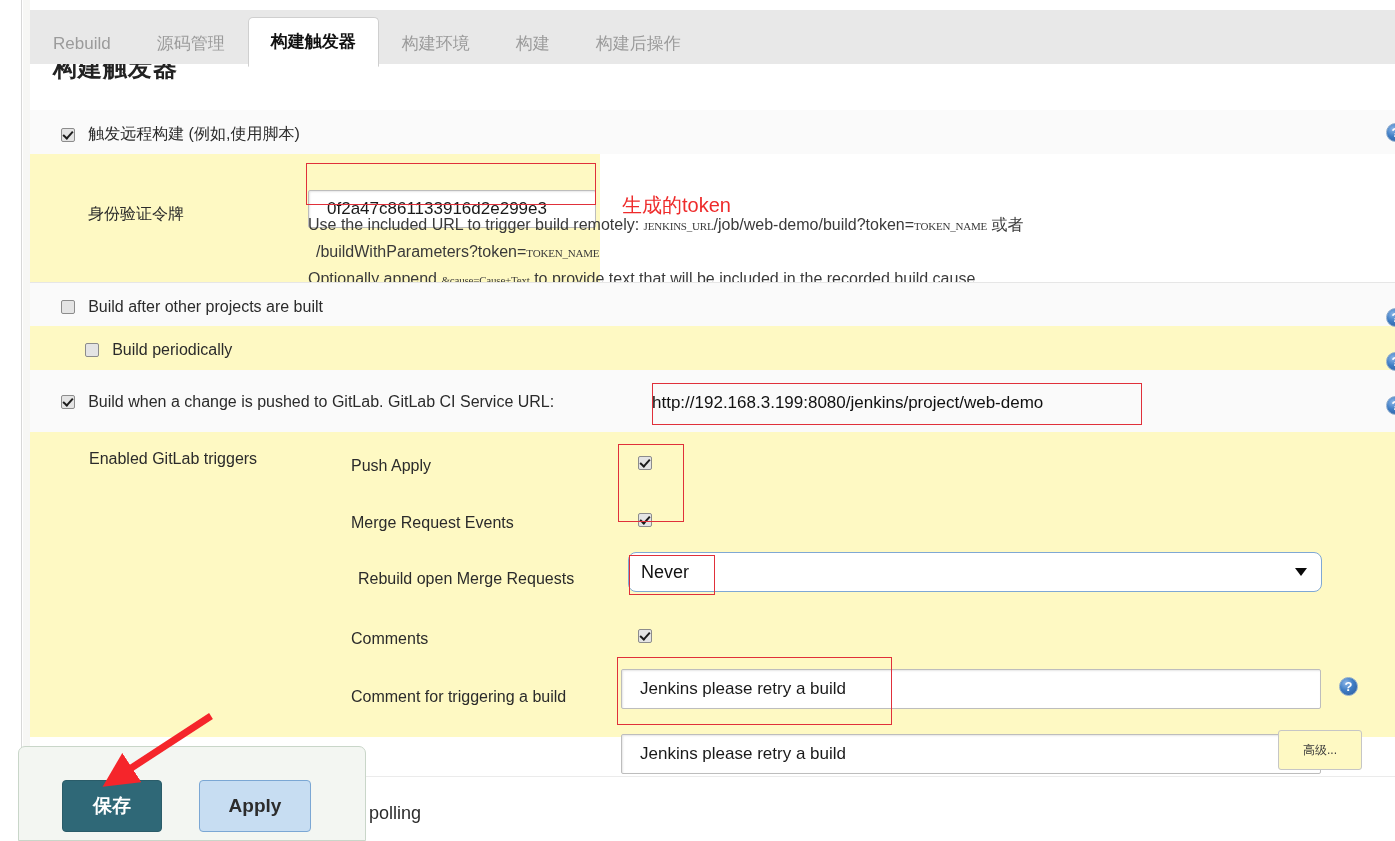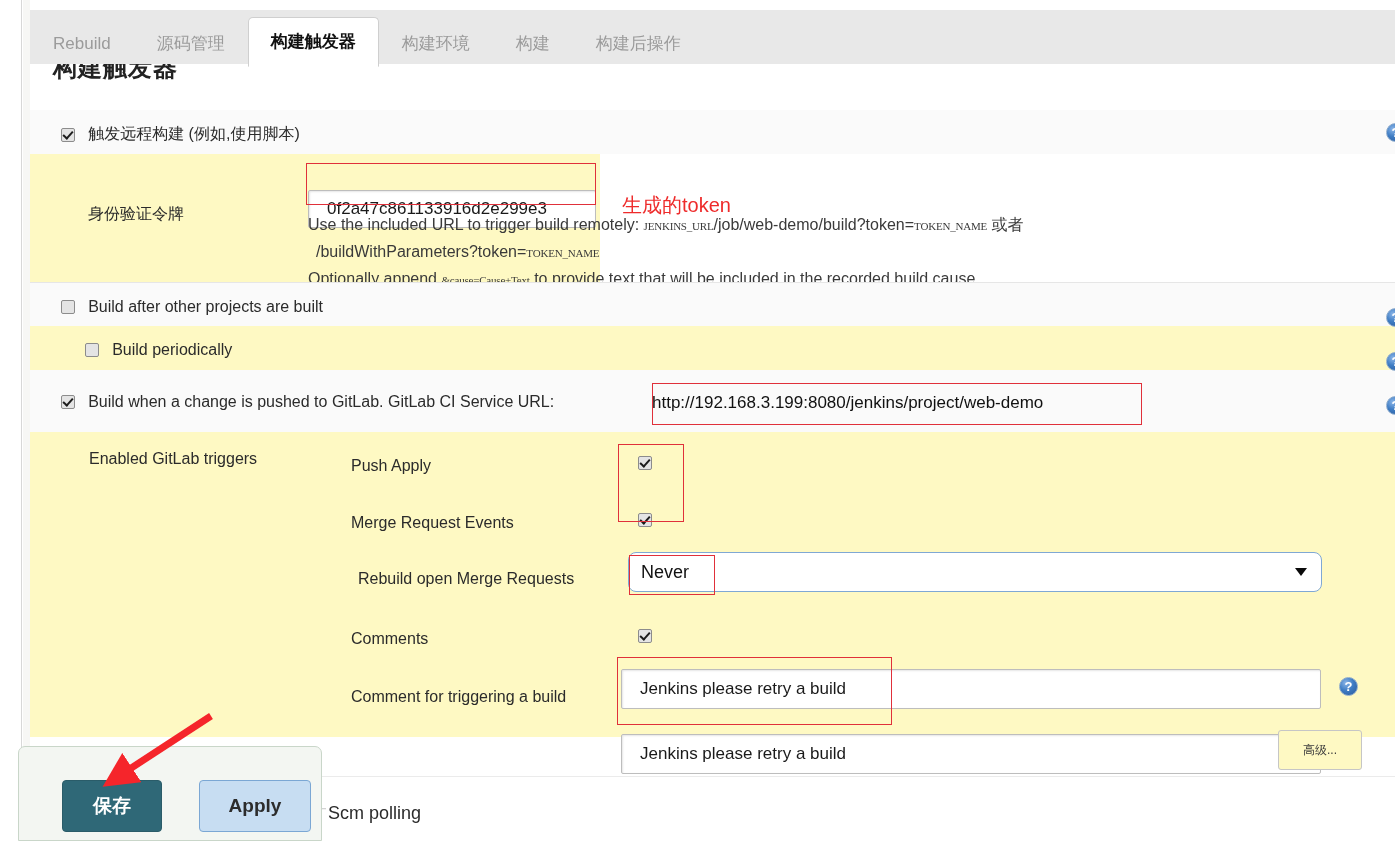--- a/index.html
+++ b/index.html
@@ -266,21 +266,21 @@
     position: absolute;
     font-size: 18px;
     color: #2b2b2b;
     white-space: nowrap;
   }
 
   
   .savebar {
     position: absolute;
     left: 18px; top: 746px;
-    width: 304px; height: 95px;
+    width: 348px; height: 95px;
     background: #f3f6f2;
     border: 1px solid #c9d6c9;
     border-radius: 7px 7px 0 0;
     box-sizing: border-box;
     z-index: 10;
   }
   .btn-save {
     position: absolute;
     left: 43px; top: 33px;
     width: 100px; height: 52px;

